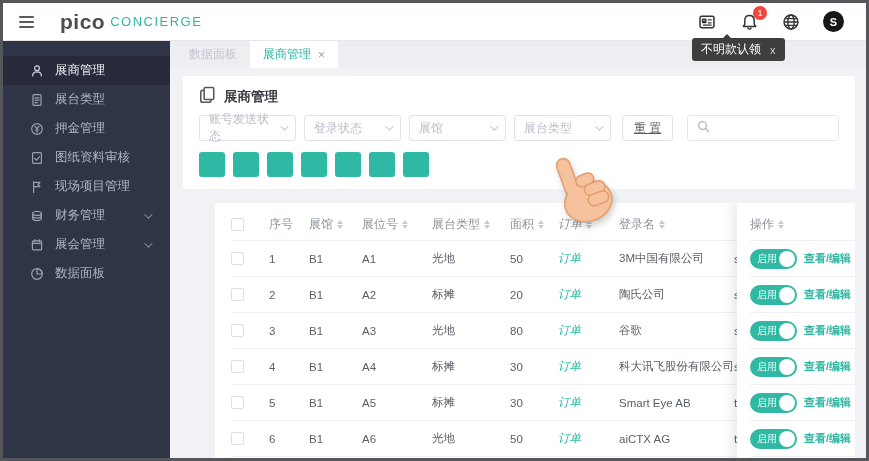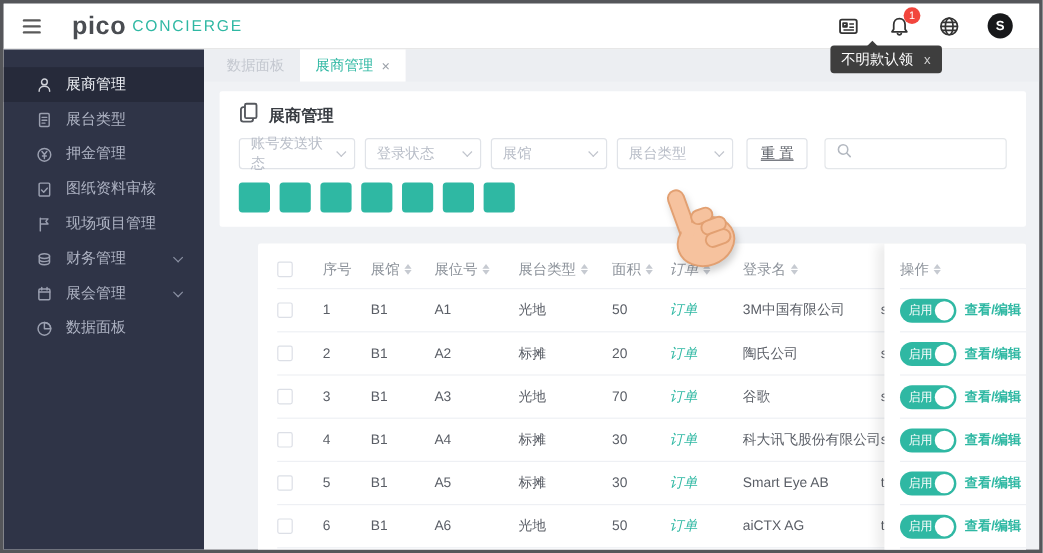--- a/index.html
+++ b/index.html
@@ -361,21 +361,21 @@
               <div class="cell c-login">simo</div>
             </div>
             <div class="trow">
               <div class="cell c-cb">
                 <span class="cb"></span>
               </div>
               <div class="cell c-no">3</div>
               <div class="cell c-hall">B1</div>
               <div class="cell c-booth">A3</div>
               <div class="cell c-type">光地</div>
-              <div class="cell c-area">70</div>
+              <div class="cell c-area">80</div>
               <div class="cell c-order">
                 <span class="link">订单</span>
               </div>
               <div class="cell c-name">谷歌</div>
               <div class="cell c-login">simo</div>
             </div>
             <div class="trow">
               <div class="cell c-cb">
                 <span class="cb"></span>
               </div>

